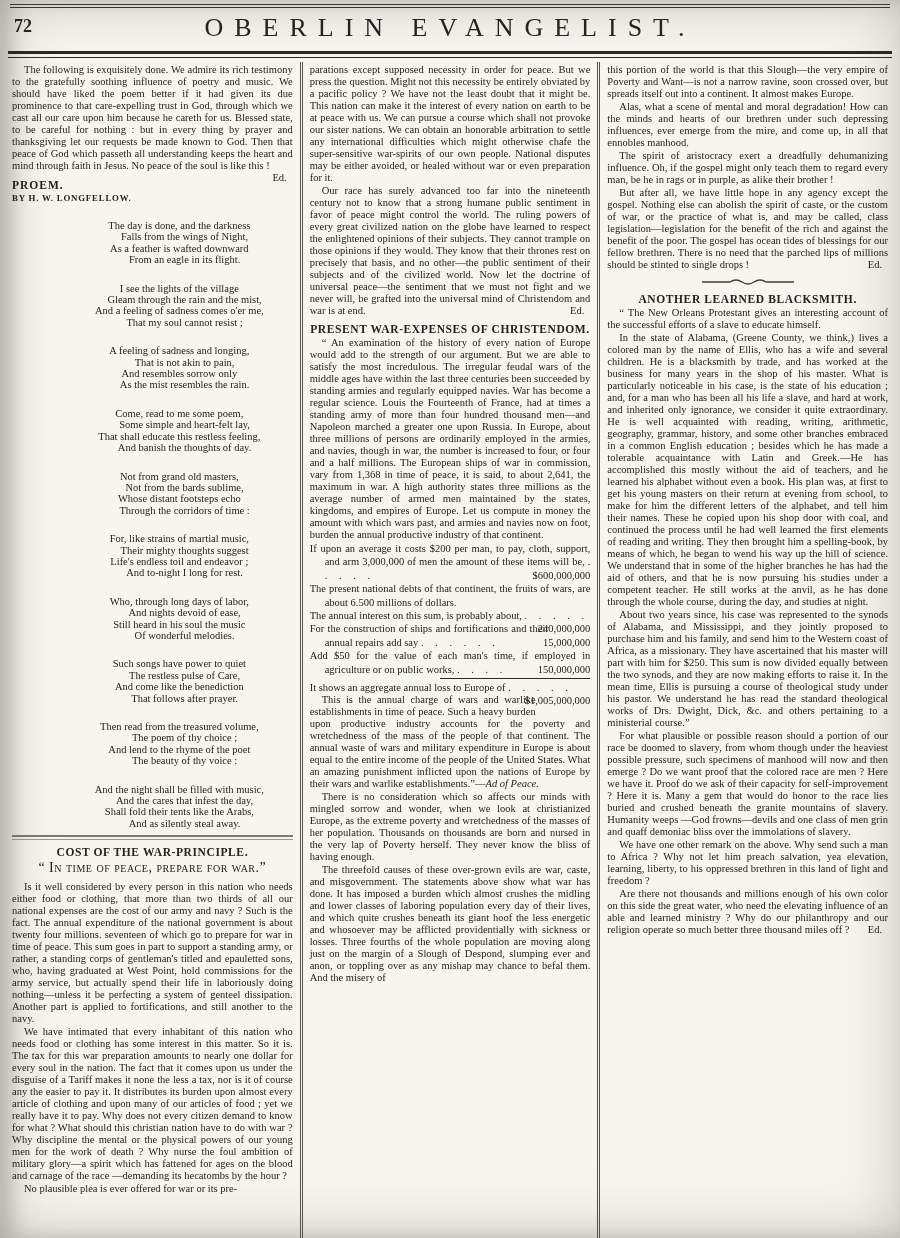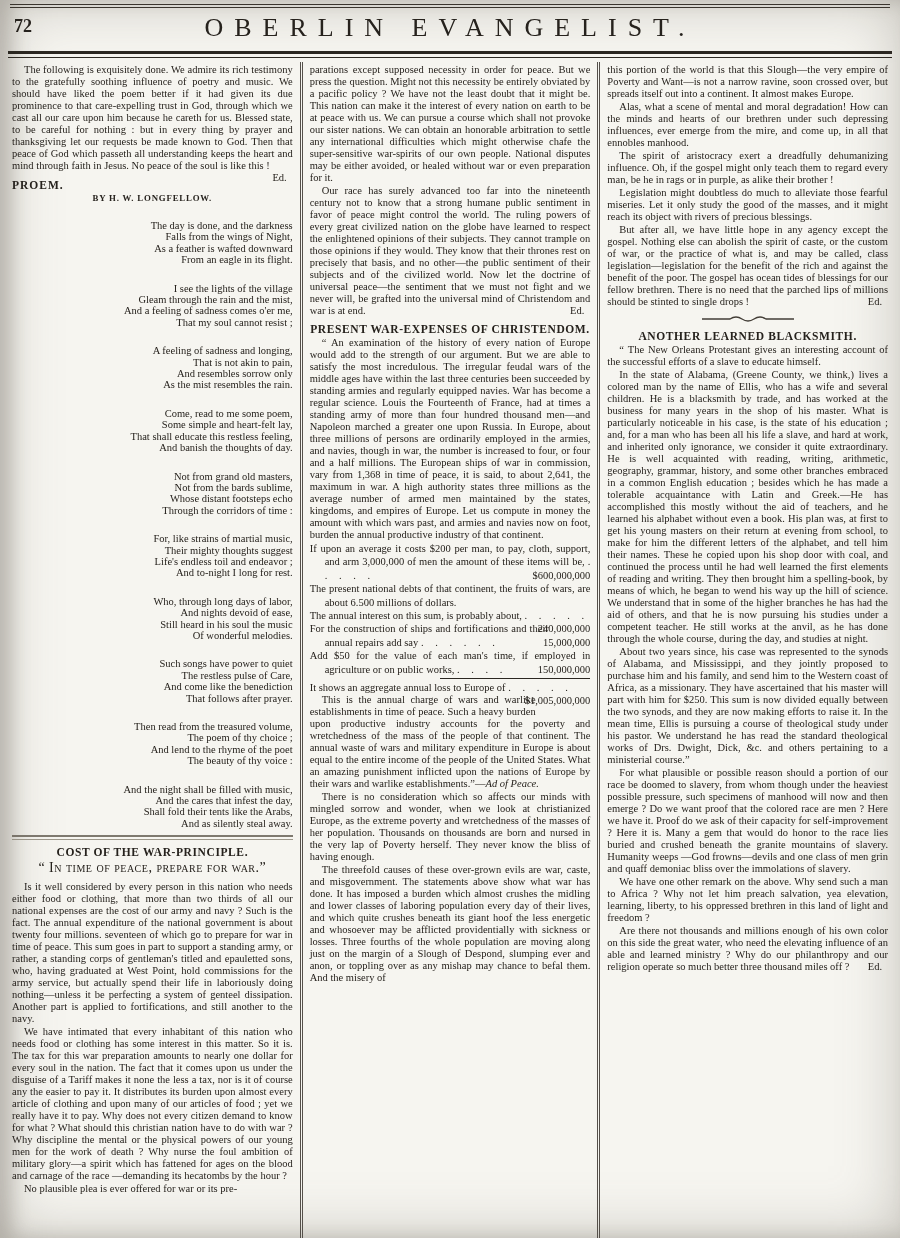--- a/index.html
+++ b/index.html
@@ -11,22 +11,22 @@
   .pageno{position:absolute;left:14px;top:8px;font-size:18px;font-weight:bold;}
   .mast{margin:0;text-align:center;font-size:26px;font-weight:normal;letter-spacing:11px;padding-top:5px;}
   .rule-mast{margin:1px 8px 0;height:3px;border-top:3px solid #2b2721;border-bottom:1px solid #2b2721;}
   .columns{display:flex;align-items:stretch;height:1176px;overflow:hidden;padding:4px 5px 0;}
   .col{flex:1 1 0;padding:2px 7px 0;overflow:hidden;}
   .col:not(:last-child){border-right:3px double #55504a;}
   .prose{margin:0 0 1px;font-size:10.5px;line-height:12px;text-align:justify;text-indent:12px;}
   .noindent{text-indent:0;}
   .sig{float:right;padding-right:6px;font-size:10.5px;}
   .poem-title{margin:7px 0 2px;font-size:11.5px;font-weight:bold;letter-spacing:1px;}
-  .poem-byline{margin:0 0 7px;text-align:center;font-size:8.8px;letter-spacing:.8px;font-weight:bold;}
-  .stanza{white-space:pre-wrap;margin:17px 0 5px 54px;font-size:10.5px;line-height:11.4px;text-align:right;}
+  .poem-byline{margin:0 0 7px;font-size:8.8px;letter-spacing:.8px;font-weight:bold;}
+  .stanza{white-space:pre-wrap;margin:17px 0 5px 54px;font-size:10.5px;line-height:11.4px;text-align:center;}
   .divider{margin:6px 0 3px;height:2px;border-top:2px solid #6a6459;border-bottom:1px solid #8d8779;opacity:.85;}
   .art-title{margin:6px 0 2px;text-align:center;font-size:11.5px;font-weight:bold;letter-spacing:.6px;}
   .art-sub{margin:0 0 5px;text-align:center;font-size:14px;font-variant:small-caps;letter-spacing:.5px;}
   .ledger{margin:0;font-size:10.5px;line-height:13.4px;text-align:justify;padding-left:15px;text-indent:-15px;}
   .ledger .amount{float:right;padding-left:4px;}
   .dots{word-spacing:9px;}
   .sum-rule{width:150px;margin:2px 0 2px auto;border-top:1px solid #2b2721;}
   .squiggle{text-align:center;margin:6px 0 2px;line-height:0;}
   em{font-style:italic;}
 </style>
@@ -116,21 +116,20 @@
 
       <p class="prose"><span>This is the annual charge of wars and warlike establishments in time of peace.  Such a heavy burden upon productive industry accounts for the poverty and wretchedness of the mass of the people of that continent. The annual waste of wars and military expenditure in Europe is about equal to the entire income of the people of the United States.  What an amazing punishment inflicted upon the nations of Europe by their wars and warlike establishments.”—</span><em>Ad of Peace.</em></p>
       <p class="prose">There is no consideration which so affects our minds with mingled sorrow and wonder, when we look at christianized Europe, as the extreme poverty and wretchedness of the masses of her population.  Thousands on thousands are born and nursed in the very lap of Poverty herself.  They never know the bliss of having enough.</p>
       <p class="prose">The threefold causes of these over-grown evils are war, caste, and misgovernment.  The statements above show what war has done.  It has imposed a burden which almost crushes the midling and lower classes of laboring population every day of their lives, and which quite crushes beneath its giant hoof the less energetic and whosoever may be afflicted providentially with sickness or losses.  Three fourths of the whole population are moving along just on the margin of a Slough of Despond, slumping ever and anon, or toppling over as any mishap may chance to befal them.  And the misery of</p>
     </section>
 
     <section class="col">
       <p class="prose noindent">this portion of the world is that this Slough—the very empire of Poverty and Want—is not a narrow ravine, soon crossed over, but spreads itself out into a continent.  It almost makes Europe.</p>
       <p class="prose">Alas, what a scene of mental and moral degradation! How can the minds and hearts of our brethren under such depressing influences, ever emerge from the mire, and come up, in all that ennobles manhood.</p>
       <p class="prose">The spirit of aristocracy exert a dreadfully dehumanizing influence.  Oh, if the gospel might only teach them to regard every man, be he in rags or in purple, as alike their brother !</p>
-      <p class="prose">Legislation might doubtless do much to alleviate those fearful miseries.  Let it only study the good of the masses, and it might reach its object with rivers of precious blessings.</p>
       <p class="prose"><span>But after all, we have little hope in any agency except the gospel.  Nothing else can abolish the spirit of caste, or the custom of war, or the practice of what is, and may be called, class legislation—legislation for the benefit of the rich and against the benefit of the poor. The gospel has ocean tides of blessings for our fellow brethren.  There is no need that the parched lips of millions should be stinted to single drops !</span><span class="sig">Ed.</span></p>
 
       <div class="squiggle">
         <svg width="96" height="10" viewBox="0 0 96 10">
           <path d="M2 5 L30 5 Q36 1 42 5 Q48 9 54 5 Q60 1 66 5 L94 5" stroke="#433e37" stroke-width="1.3" fill="none"></path>
         </svg>
       </div>
       <h2 class="art-title">ANOTHER LEARNED BLACKSMITH.</h2>
       <p class="prose">“ The New Orleans Protestant gives an interesting account of the successful efforts of a slave to educate himself.</p>
       <p class="prose">In the state of Alabama, (Greene County, we think,) lives a colored man by the name of Ellis, who has a wife and several children.  He is a blacksmith by trade, and has worked at the business for many years in the shop of his master.  What is particularly noticeable in his case, is the state of his education ; and, for a man who has been all his life a slave, and hard at work, and inherited only ignorance, we consider it quite extraordinary.  He is well acquainted with reading, writing, arithmetic, geography, grammar, history, and some other branches embraced in a common English education ; besides which he has made a tolerable acquaintance with Latin and Greek.—He has accomplished this mostly without the aid of teachers, and he learned his alphabet without even a book.  His plan was, at first to get his young masters on their return at evening from school, to make for him the different letters of the alphabet, and tell him their names.  These he copied upon his shop door with coal, and continued the process until he had well learned the first elements of reading and writing.  They then brought him a spelling-book, by means of which, he began to wend his way up the hill of science.  We understand that in some of the higher branches he has had the aid of others, and that he is now pursuing his studies under a competent teacher.  He still works at the anvil, as he has done through the whole course, during the day, and studies at night.</p>

